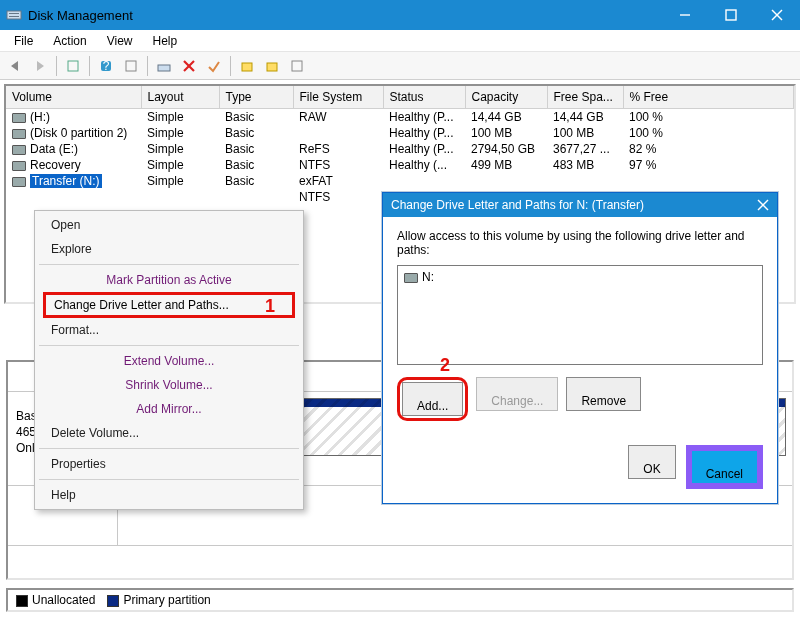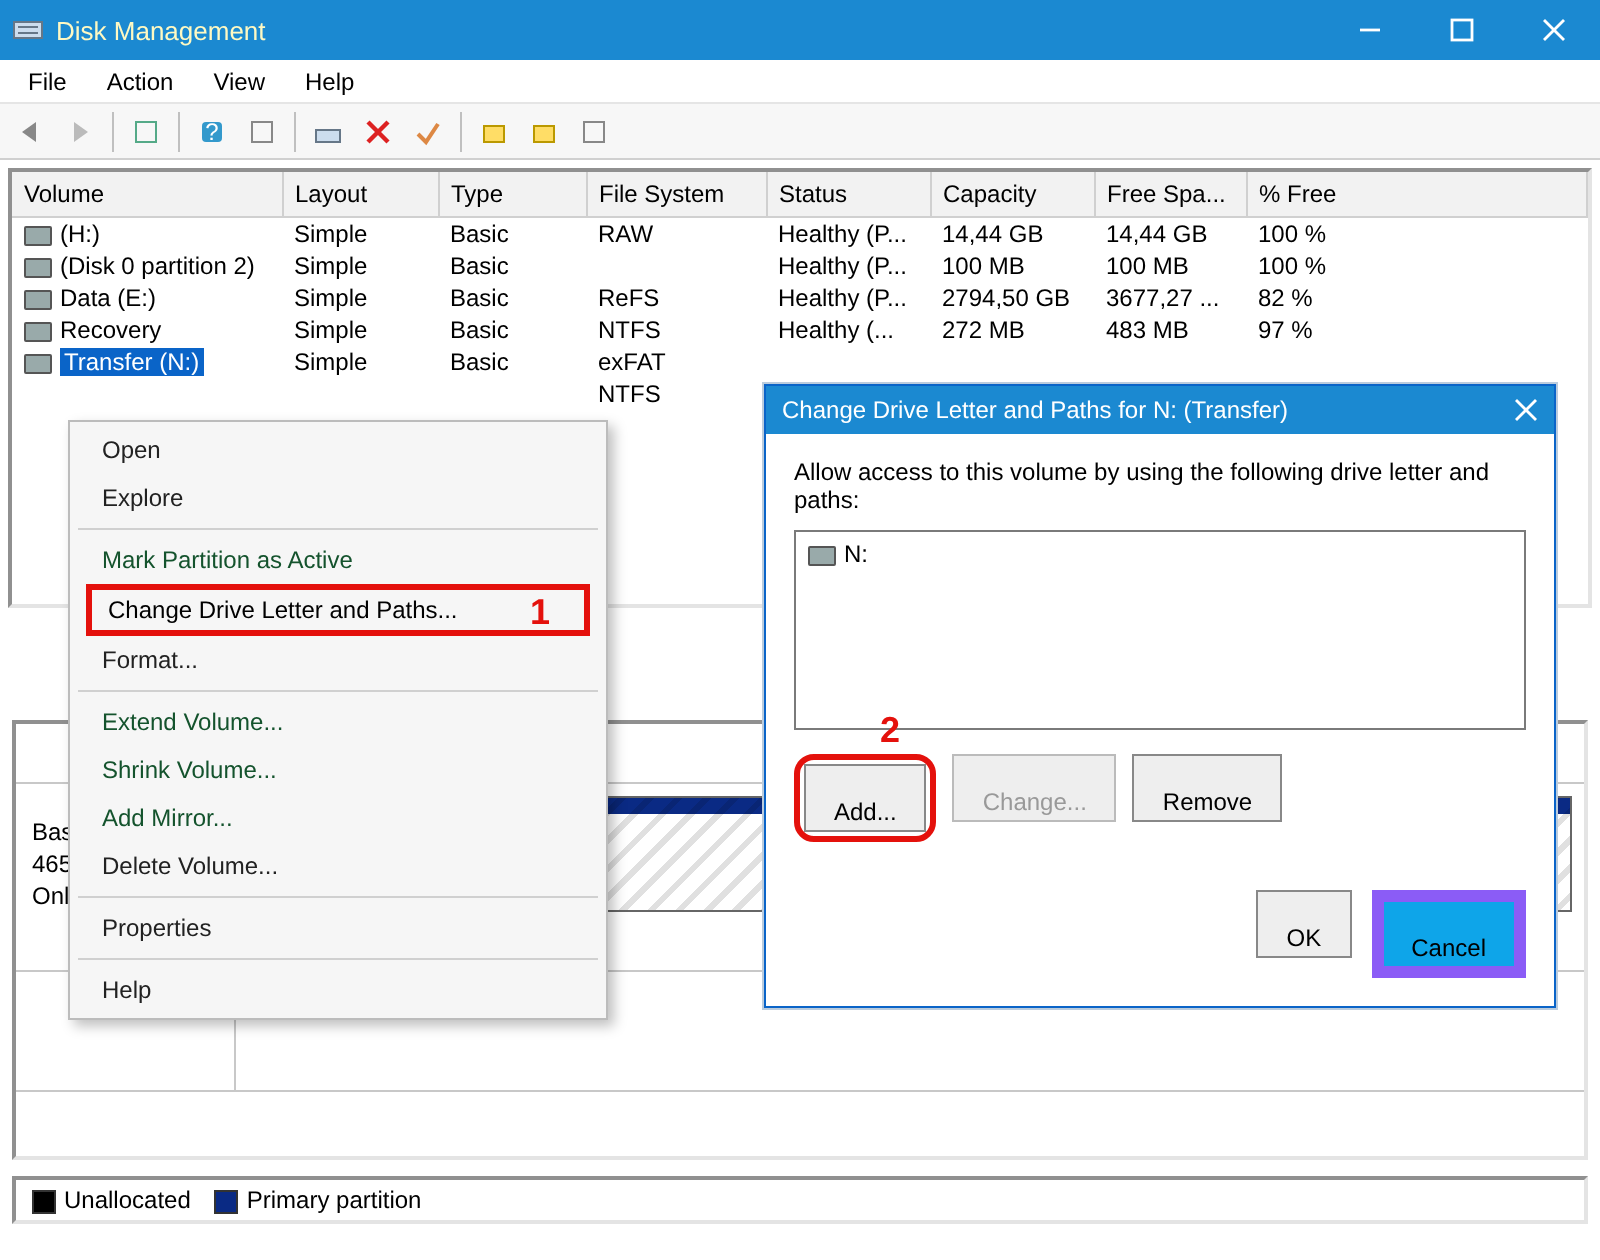--- a/index.html
+++ b/index.html
@@ -1,35 +1,35 @@
 <!DOCTYPE html>
 <html><head>
 <meta charset="utf-8">
 <style>
   * { box-sizing: border-box; font-family: "Segoe UI", Tahoma, sans-serif; font-size: 12px; }
   body { margin: 0; background: #fff; width: 800px; height: 630px; overflow: hidden; position: relative; }
-  .titlebar { background: #1b89d1; color: #fef9c3; height: 30px; display: flex; align-items: center; padding: 0 0 0 6px; }
+  .titlebar { background: #1b89d1; color: #000000; height: 30px; display: flex; align-items: center; padding: 0 0 0 6px; }
   .titlebar .tb-icon { width: 16px; height: 16px; margin-right: 6px; }
   .titlebar .tb-title { flex: 1; font-size: 13px; }
   .winbtn { width: 46px; height: 30px; display: flex; align-items: center; justify-content: center; color: #fff; }
   .winbtn svg { stroke: #fff; }
   .menubar { height: 22px; display: flex; align-items: center; padding: 0 4px; border-bottom: 1px solid #e5e5e5; background:#fff; }
   .menubar span { padding: 2px 10px; }
   .toolbar { height: 28px; display: flex; align-items: center; padding: 0 4px; gap: 3px; border-bottom: 1px solid #d0d0d0; background:#f7f7f7;}
   .toolbar .tbtn { width: 22px; height: 22px; display: flex; align-items: center; justify-content: center; border:1px solid transparent; }
   .toolbar .sep { width:1px; height:20px; background:#c0c0c0; margin:0 2px;}
   .table-wrap { border: 2px inset #e4e4e4; margin: 4px; overflow: hidden; }
   table { border-collapse: collapse; width: 100%; table-layout: fixed; }
   th { background: #f2f2f2; border-right: 1px solid #d0d0d0; border-bottom: 1px solid #d0d0d0; text-align: left; padding: 4px 6px; font-weight: 400; overflow:hidden; white-space:nowrap; text-overflow:ellipsis;}
   td { padding: 1px 6px; white-space: nowrap; overflow:hidden; text-overflow:ellipsis;}
   .vol-ico { width:14px; height:10px; display:inline-block; background:#9aa; border:1px solid #555; margin-right:4px; vertical-align:middle; border-radius:1px;}
   .selected-vol { background:#0a64c8; color:#fff; }
   .context-menu { position:absolute; left:34px; top:210px; width:270px; background:#f6f6f6; border:1px solid #bcbcbc; box-shadow:3px 3px 6px rgba(0,0,0,.25); padding:2px;}
   .context-menu .mi { padding:5px 14px; color:#222; }
-  .context-menu .mi.disabled { color:#14532d; }
+  .context-menu .mi.disabled { color:#701a75;text-align:center; }
   .context-menu .msep { height:1px; background:#d0d0d0; margin:3px 2px; }
   .context-menu .highlight { border:3px solid #e4110c; border-radius:0; margin:0 6px; padding:3px 8px;}
   .callout-1 { position:absolute; left:265px; top:296px; color:#e4110c; font-size:18px; font-weight:700;}
   .callout-2 { position:absolute; left:440px; top:355px; color:#e4110c; font-size:18px; font-weight:700;}
   .dialog { position:absolute; left:382px; top:192px; width:396px; background:#fff; border:1px solid #0a64c8; box-shadow:0 0 0 1px #bcd; }
   .dialog .dlg-title { background:#1b89d1; color:#fff; padding:5px 8px; display:flex; align-items:center; }
   .dialog .dlg-title span { flex:1; }
   .dialog .dlg-body { padding:12px 14px 14px; }
   .dialog .listbox { border:1px solid #7a7a7a; height:100px; padding:4px 6px; margin-top:8px; background:#fff;}
   .dialog .btnrow { display:flex; gap:8px; margin-top:12px; }
@@ -202,21 +202,21 @@
           <td>2794,50 GB</td>
           <td>3677,27 ...</td>
           <td>82 %</td>
         </tr>
         <tr>
           <td><span class="vol-ico"></span><span>Recovery</span></td>
           <td>Simple</td>
           <td>Basic</td>
           <td>NTFS</td>
           <td>Healthy (...</td>
-          <td>272 MB</td>
+          <td>499 MB</td>
           <td>483 MB</td>
           <td>97 %</td>
         </tr>
         <tr>
           <td><span class="vol-ico"></span><span class="selected-vol" style="padding: 0px 2px;">Transfer (N:)</span></td>
           <td>Simple</td>
           <td>Basic</td>
           <td>exFAT</td>
           <td></td>
           <td></td>

